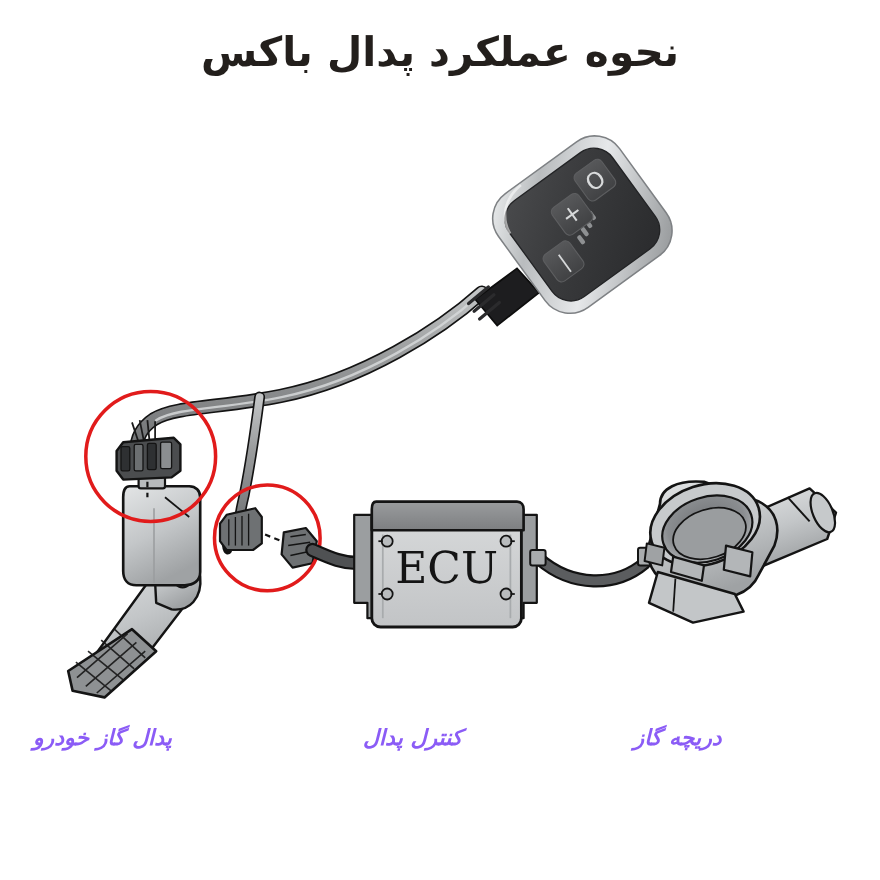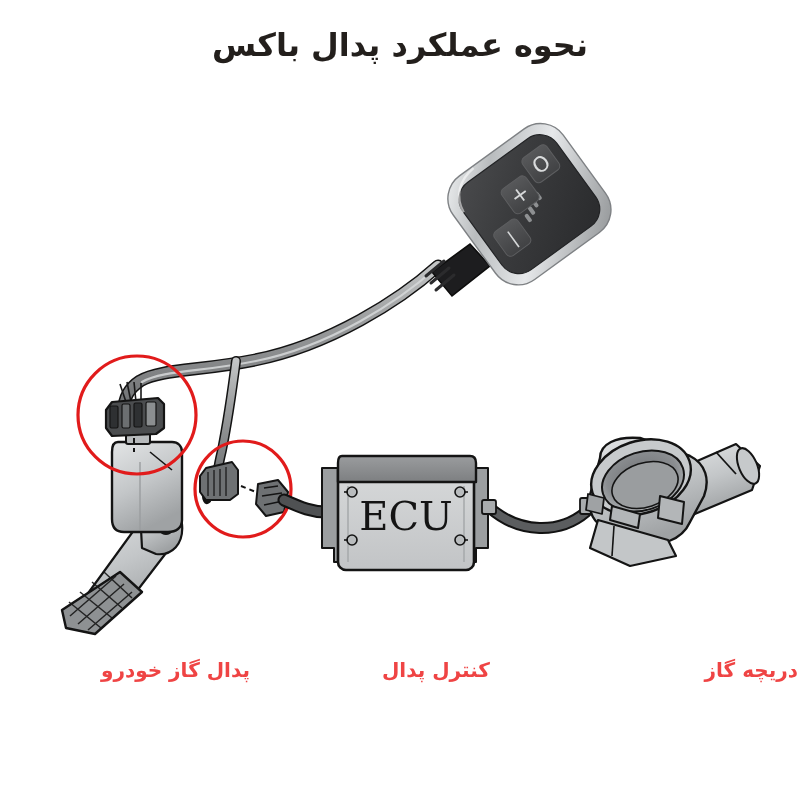--- a/index.html
+++ b/index.html
@@ -15,40 +15,41 @@
     overflow: hidden;
     font-family: "DejaVu Sans", "Liberation Sans", sans-serif;
   }
   #title {
     position: absolute;
     top: 26px;
     left: 0;
     width: 800px;
     text-align: center;
     font-family: "DejaVu Sans", "Liberation Sans", sans-serif;
-    font-size: 32px;
+    font-size: 37px;
     font-weight: bold;
     color: #231f1c;
     direction: rtl;
     letter-spacing: 0px;
     white-space: nowrap;
   }
   .caption {
     position: absolute;
     font-family: "DejaVu Sans", "Liberation Sans", sans-serif;
     font-size: 20px;
     font-weight: bold;
-    color: #ef4444;
+    color: #8b5cf6;
     direction: rtl;
     white-space: nowrap;
-    text-align: right;
+    text-align: left;
+    font-style: italic;
   }
   #cap-pedal  { top: 658px; left: 30px;  width: 220px; }
   #cap-ecu    { top: 658px; left: 330px; width: 160px; }
-  #cap-thr    { top: 658px; left: 628px; width: 170px; }
+  #cap-thr    { top: 658px; left: 576px; width: 170px; }
 
   #art {
     position: absolute;
     top: 0; left: 0;
     width: 800px;
     height: 800px;
   }
   .ecu-label {
     font-family: "DejaVu Serif", "Liberation Serif", serif;
     font-size: 40px;

